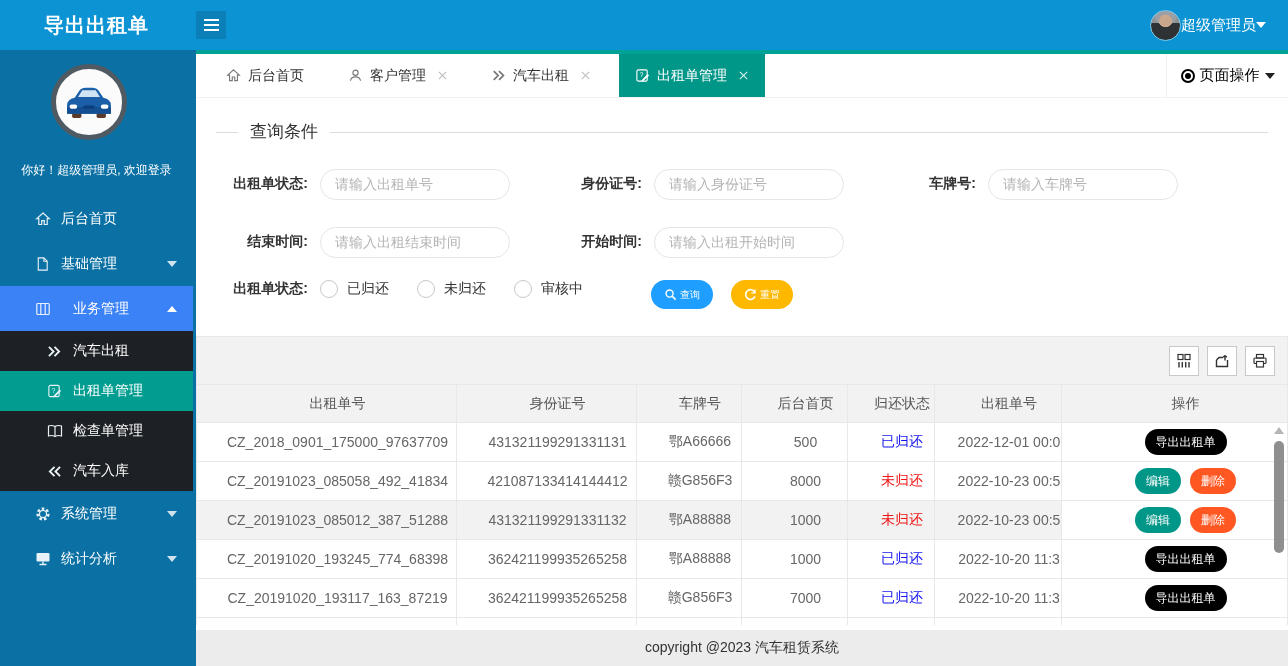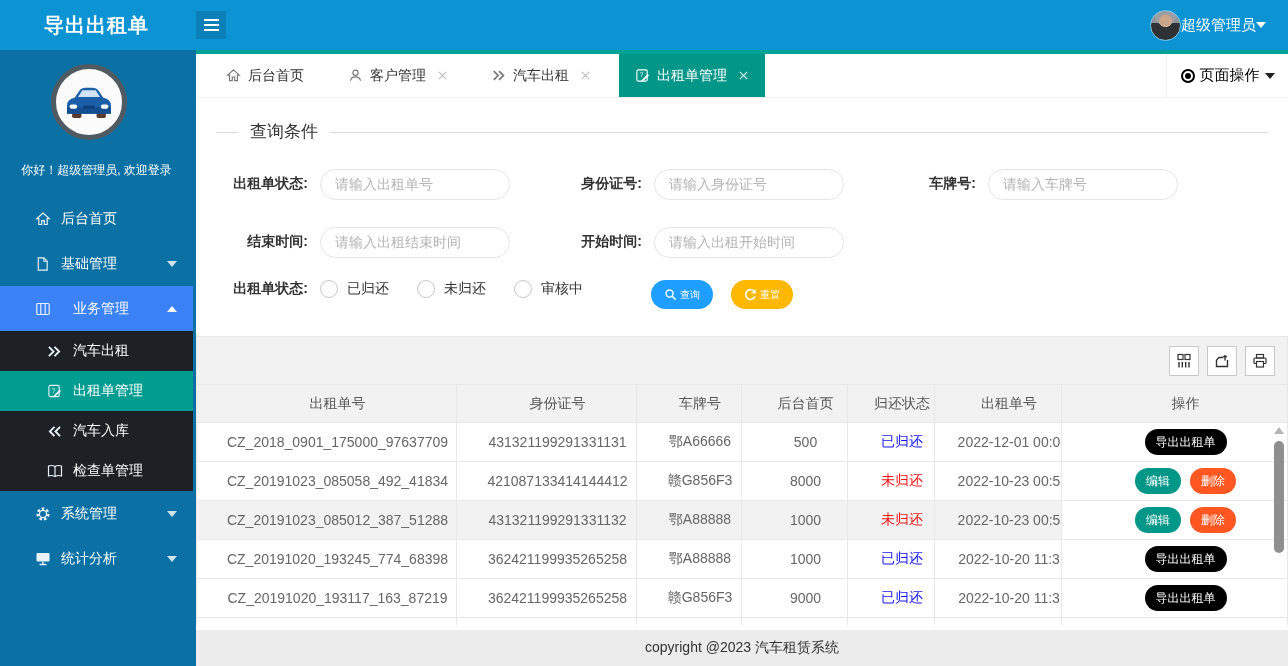--- a/index.html
+++ b/index.html
@@ -182,34 +182,34 @@
           <svg width="15" height="16" viewBox="0 0 16 16">
               <rect x="2" y="2" width="11" height="12" rx="1.5" fill="none" stroke="currentColor" stroke-width="1.2"></rect>
               <text x="5" y="10" font-size="7" fill="currentColor">?</text>
               <path d="M7 13 L13.5 6.5 L15 8 L8.5 14.2 L6.8 14.6 Z" fill="currentColor"></path>
             </svg>
         </span>
         <span>出租单管理</span>
       </div>
       <div class="menu-item">
         <span class="mi-icon">
-          <svg width="15" height="13" viewBox="0 0 16 14">
-              <path d="M14 2 L9 7 L14 12 M8 2 L3 7 L8 12" fill="none" stroke="currentColor" stroke-width="2"></path>
-            </svg>
-        </span>
-        <span>汽车入库</span>
-      </div>
-      <div class="menu-item">
-        <span class="mi-icon">
           <svg width="16" height="14" viewBox="0 0 16 14">
               <path d="M8 2.5 Q5 0.8 1.5 2 V12 Q5 10.8 8 12.5 Q11 10.8 14.5 12 V2 Q11 0.8 8 2.5 Z" fill="none" stroke="currentColor" stroke-width="1.2"></path>
               <path d="M8 2.5 V12.5" stroke="currentColor" stroke-width="1.2"></path>
             </svg>
         </span>
         <span>检查单管理</span>
+      </div>
+      <div class="menu-item">
+        <span class="mi-icon">
+          <svg width="15" height="13" viewBox="0 0 16 14">
+              <path d="M14 2 L9 7 L14 12 M8 2 L3 7 L8 12" fill="none" stroke="currentColor" stroke-width="2"></path>
+            </svg>
+        </span>
+        <span>汽车入库</span>
       </div>
     </div>
     <div class="menu-item">
       <span class="mi-icon">
         <svg width="16" height="16" viewBox="0 0 16 16">
             <circle cx="8" cy="8" r="5.4" fill="none" stroke="currentColor" stroke-width="2.4" stroke-dasharray="2.6 2.1"></circle>
             <circle cx="8" cy="8" r="3.6" fill="none" stroke="currentColor" stroke-width="1.3"></circle>
           </svg>
       </span>
       <span>系统管理</span>
@@ -435,21 +435,21 @@
       <div class="tcell c5">2022-10-20 11:3</div>
       <div class="tcell c6">
           <button class="abtn abtn-export">导出出租单</button>
         </div>
     </div>
 
     <div class="trow">
       <div class="tcell c0">CZ_20191020_193117_163_87219</div>
       <div class="tcell c1">362421199935265258</div>
       <div class="tcell c2">赣G856F3</div>
-      <div class="tcell c3">9000</div>
+      <div class="tcell c3">7000</div>
       <div class="tcell c4 st-returned">已归还</div>
       <div class="tcell c5">2022-10-20 11:3</div>
       <div class="tcell c6">
           <button class="abtn abtn-export">导出出租单</button>
         </div>
     </div>
 
     <div class="trow partial">
       <div class="tcell c0"></div>
         <div class="tcell c1"></div>

